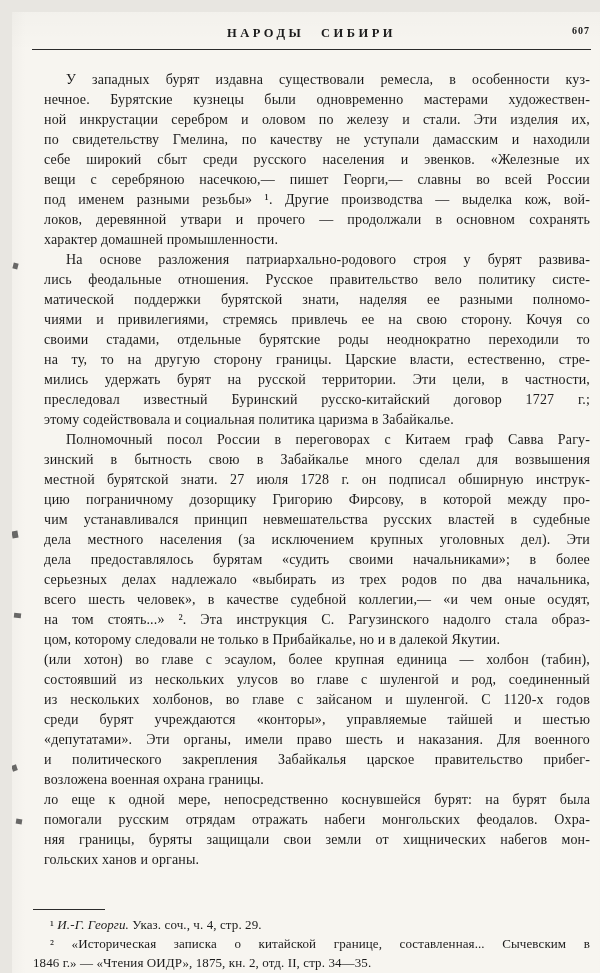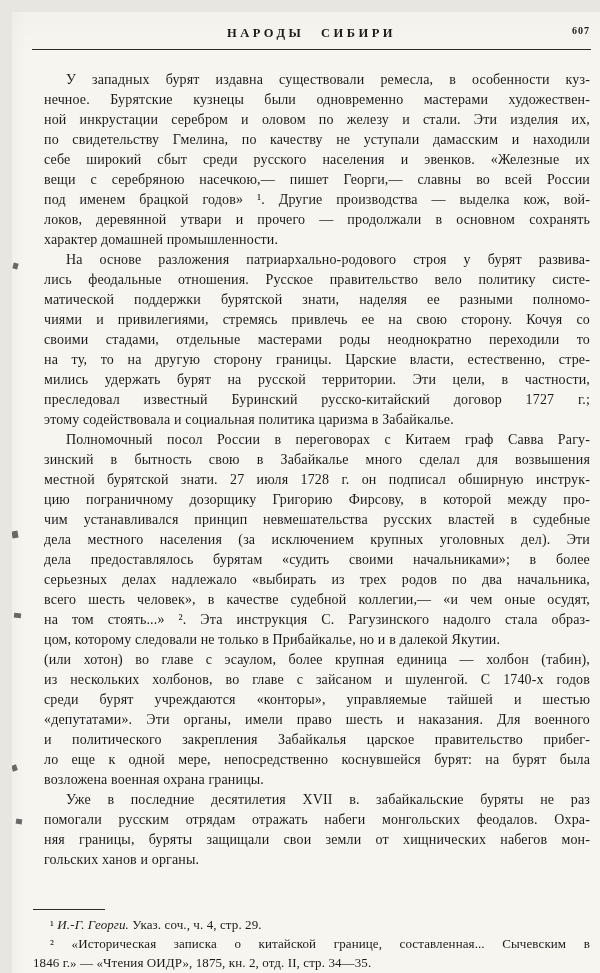--- a/index.html
+++ b/index.html
@@ -131,59 +131,59 @@
   <div class="head-rule"></div>
 
   <div class="body-text">
       <div>
         <div class="line j indent">У западных бурят издавна существовали ремесла, в особенности куз-</div>
         <div class="line j">нечное. Бурятские кузнецы были одновременно мастерами художествен-</div>
         <div class="line j">ной инкрустации серебром и оловом по железу и стали. Эти изделия их,</div>
         <div class="line j">по свидетельству Гмелина, по качеству не уступали дамасским и находили</div>
         <div class="line j">себе широкий сбыт среди русского населения и эвенков. «Железные их</div>
         <div class="line j">вещи с серебряною насечкою,— пишет Георги,— славны во всей России</div>
-        <div class="line j">под именем брацкой годов» ¹. Другие производства — выделка кож, вой-</div>
+        <div class="line j">под именем разными резьбы» ¹. Другие производства — выделка кож, вой-</div>
         <div class="line j">локов, деревянной утвари и прочего — продолжали в основном сохранять</div>
         <div class="line">характер домашней промышленности.</div>
       </div>
       <div>
         <div class="line j indent">На основе разложения патриархально-родового строя у бурят развива-</div>
         <div class="line j">лись феодальные отношения. Русское правительство вело политику систе-</div>
         <div class="line j">матической поддержки бурятской знати, наделяя ее разными полномо-</div>
         <div class="line j">чиями и привилегиями, стремясь привлечь ее на свою сторону. Кочуя со</div>
-        <div class="line j">своими стадами, отдельные мастерами роды неоднократно переходили то</div>
+        <div class="line j">своими стадами, отдельные бурятские роды неоднократно переходили то</div>
         <div class="line j">на ту, то на другую сторону границы. Царские власти, естественно, стре-</div>
         <div class="line j">мились удержать бурят на русской территории. Эти цели, в частности,</div>
         <div class="line j">преследовал известный Буринский русско-китайский договор 1727 г.;</div>
         <div class="line">этому содействовала и социальная политика царизма в Забайкалье.</div>
       </div>
       <div>
         <div class="line j indent">Полномочный посол России в переговорах с Китаем граф Савва Рагу-</div>
         <div class="line j">зинский в бытность свою в Забайкалье много сделал для возвышения</div>
         <div class="line j">местной бурятской знати. 27 июля 1728 г. он подписал обширную инструк-</div>
         <div class="line j">цию пограничному дозорщику Григорию Фирсову, в которой между про-</div>
         <div class="line j">чим устанавливался принцип невмешательства русских властей в судебные</div>
         <div class="line j">дела местного населения (за исключением крупных уголовных дел). Эти</div>
         <div class="line j">дела предоставлялось бурятам «судить своими начальниками»; в более</div>
         <div class="line j">серьезных делах надлежало «выбирать из трех родов по два начальника,</div>
         <div class="line j">всего шесть человек», в качестве судебной коллегии,— «и чем оные осудят,</div>
         <div class="line j">на том стоять...» ². Эта инструкция С. Рагузинского надолго стала образ-</div>
         <div class="line">цом, которому следовали не только в Прибайкалье, но и в далекой Якутии.</div>
       </div>
       <div>
         <div class="line j">(или хотон) во главе с эсаулом, более крупная единица — холбон (табин),</div>
-        <div class="line j">из нескольких холбонов, во главе с зайсаном и шуленгой. С 1740-х годов</div>
+        <div class="line j">состоявший из нескольких улусов во главе с шуленгой и род, соединенный</div>
+        <div class="line j">из нескольких холбонов, во главе с зайсаном и шуленгой. С 1120-х годов</div>
         <div class="line j">среди бурят учреждаются «конторы», управляемые тайшей и шестью</div>
         <div class="line j">«депутатами». Эти органы, имели право шесть и наказания. Для военного</div>
         <div class="line j">и политического закрепления Забайкалья царское правительство прибег-</div>
+        <div class="line">возложена военная охрана границы.</div>
         <div class="line j">ло еще к одной мере, непосредственно коснувшейся бурят: на бурят была</div>
-        <div class="line">возложена военная охрана границы.</div>
-      </div>
-      <div>
-        <div class="line j indent">Уже в последние десятилетия XVII в. забайкальские буряты не раз</div>
+      </div>
+      <div>
         <div class="line j">помогали русским отрядам отражать набеги монгольских феодалов. Охра-</div>
         <div class="line j">няя границы, буряты защищали свои земли от хищнических набегов мон-</div>
         <div class="line">гольских ханов и органы.</div>
       </div>
     </div>
 
   <div class="fn-rule"></div>
 
   <div class="footnotes">
       <div class="fline indent-sm"><span>¹ </span><span class="it">И.-Г. Георги.</span><span> Указ. соч., ч. 4, стр. 29.</span></div>

